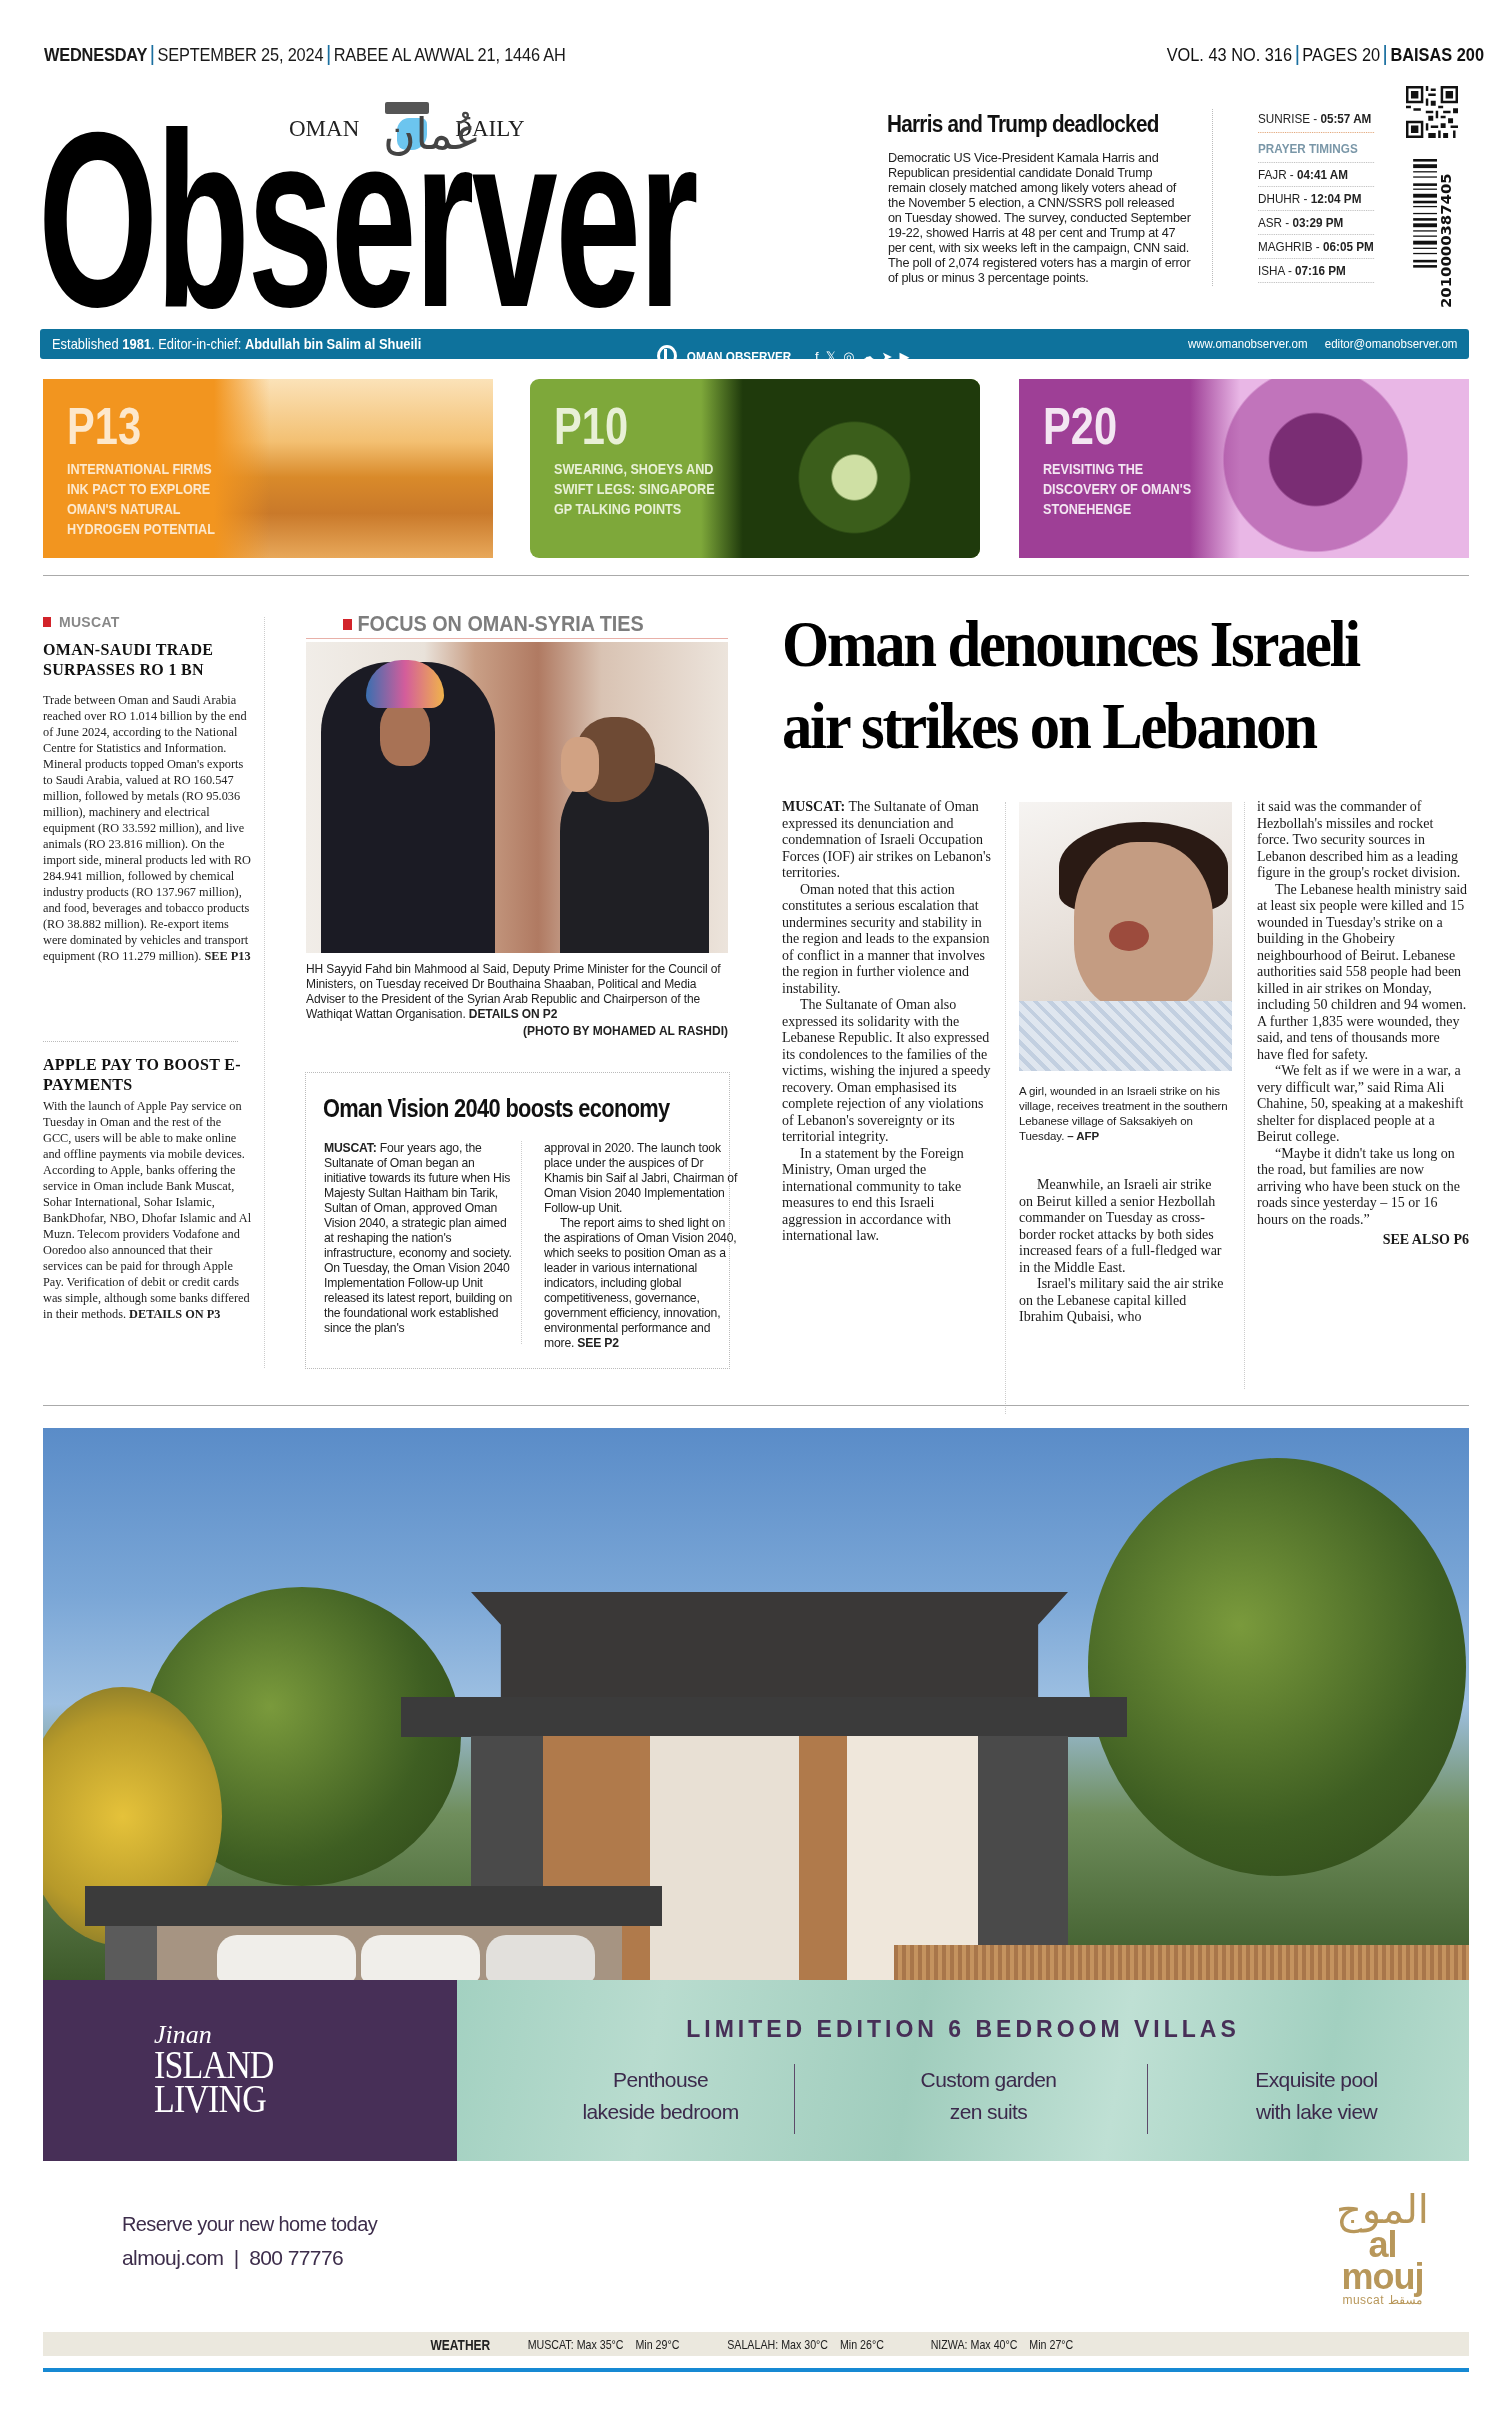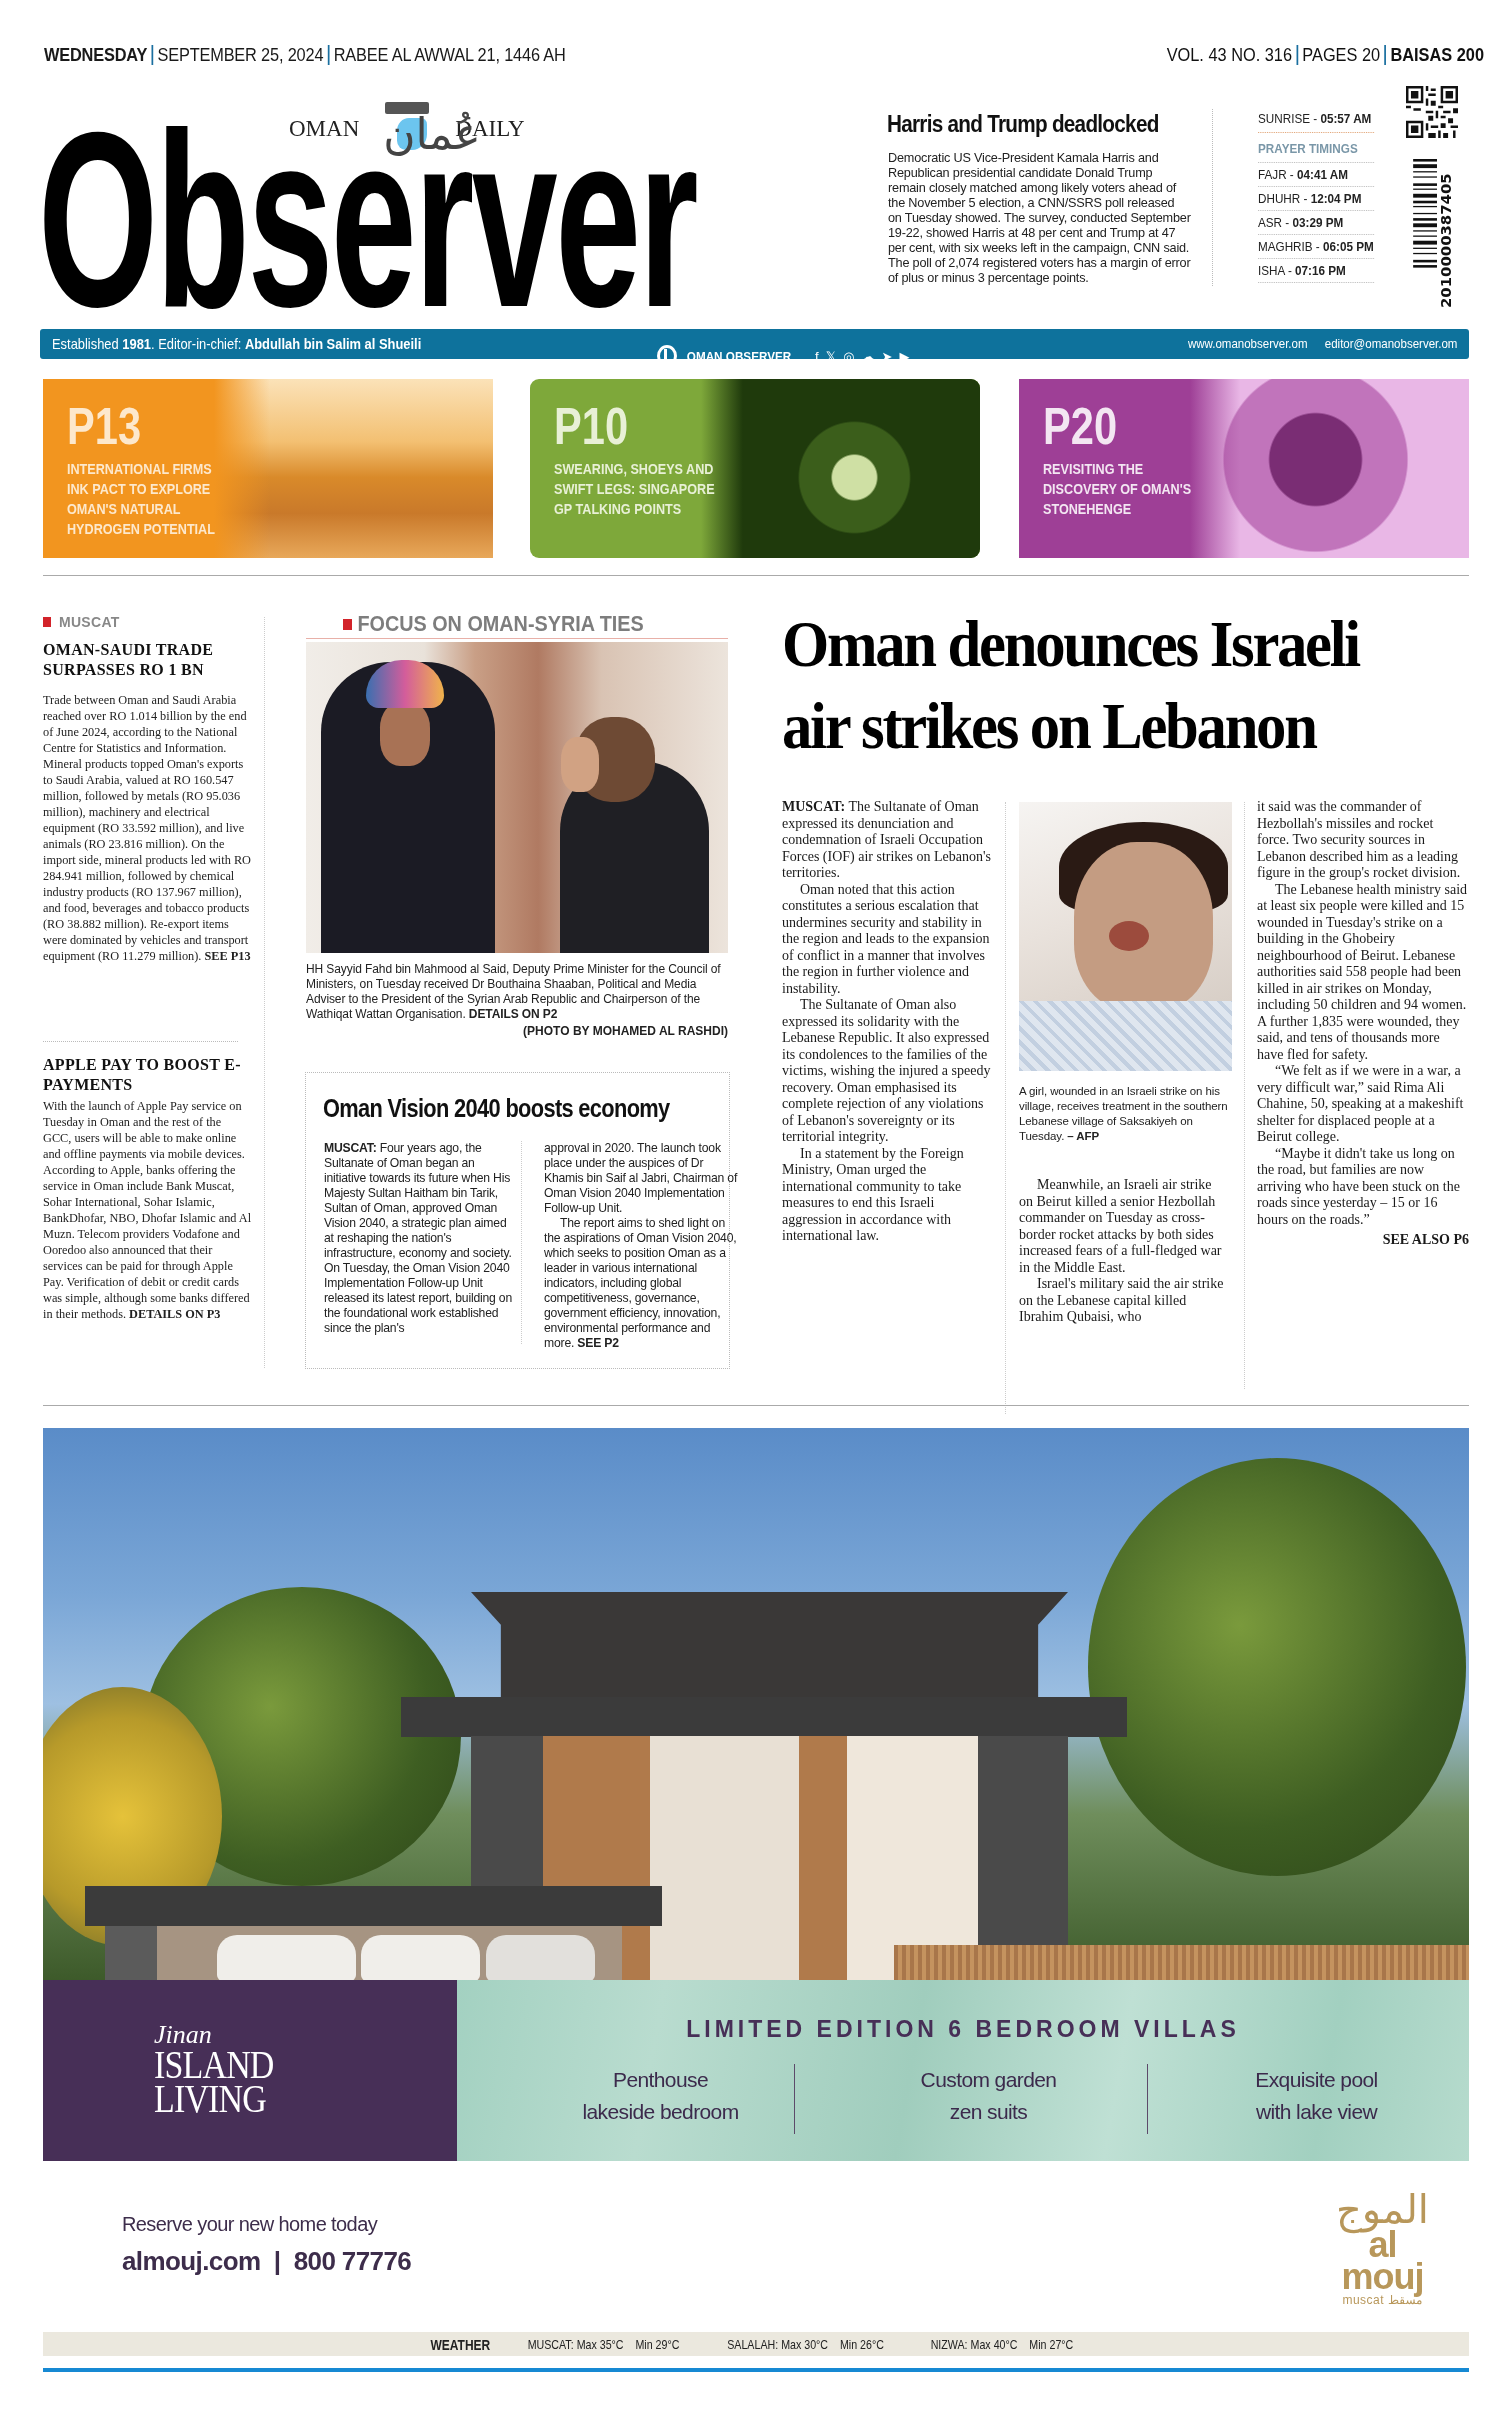--- a/index.html
+++ b/index.html
@@ -133,21 +133,21 @@
   .jinan { position: absolute; left: 111px; top: 42px; color: #fff; }
   .jinan .script { font-family: "Liberation Serif", serif; font-style: italic; font-size: 26px; line-height: 26px; }
   .jinan .big { font-family: "Liberation Serif", serif; font-size: 40px; line-height: 34px; letter-spacing: -1px; transform: scaleX(0.85); transform-origin: left; }
   .villas-title { position: absolute; left: 414px; top: 36px; width: 1012px; text-align: center; font-size: 23px; font-weight: bold; letter-spacing: 4px; color: #472f57; }
   .feat { position: absolute; top: 84px; width: 299px; text-align: center; font-size: 21px; line-height: 32px; color: #3c2a4c; letter-spacing: -0.6px; }
   .f1 { left: 468px; } .f2 { left: 796px; } .f3 { left: 1124px; }
   .fdiv { position: absolute; top: 84px; width: 1px; height: 70px; background: #5d4a6a; }
   .fd1 { left: 751px; } .fd2 { left: 1104px; }
 
   .reserve { left: 122px; top: 2213px; font-size: 20px; color: #3d2d4b; letter-spacing: -0.6px; }
-  .contact { left: 122px; top: 2246px; font-size: 26px; font-weight: bold; color: #3d2d4b; letter-spacing: -0.6px; }
+  .contact { left: 122px; top: 2246px; font-size: 21px; font-weight: normal; color: #3d2d4b; letter-spacing: -0.6px; }
   .almouj { left: 1323px; top: 2189px; width: 119px; text-align: center; color: #b8975a; }
   .almouj .ar { font-size: 40px; line-height: 40px; font-family: "DejaVu Sans", sans-serif; }
   .almouj .lat { font-size: 36px; line-height: 32px; font-weight: bold; letter-spacing: -1px; }
   .almouj .sub { font-size: 12px; letter-spacing: 0.5px; }
 
   
   .weather { left: 43px; top: 2332px; width: 1426px; height: 24px; background: #ebe8de; display: flex; justify-content: center; align-items: center; gap: 14px; font-size: 13px; color: #222; white-space: nowrap; }
   .weather .lbl { font-weight: bold; font-size: 15px; transform: scaleX(0.8); }
   .weather .item { transform: scaleX(0.82); }
   .bottom-rule { left: 43px; top: 2368px; width: 1426px; height: 4px; background: #1689d3; }

